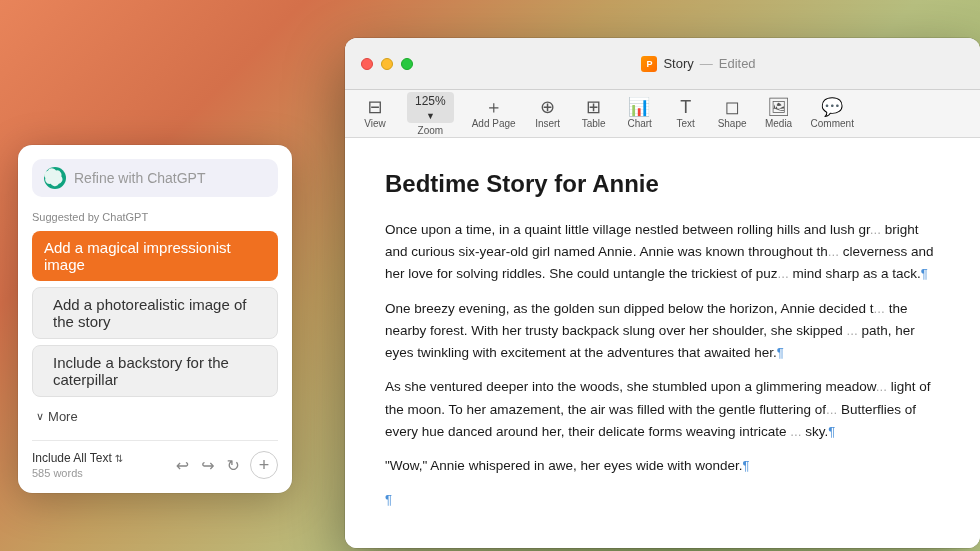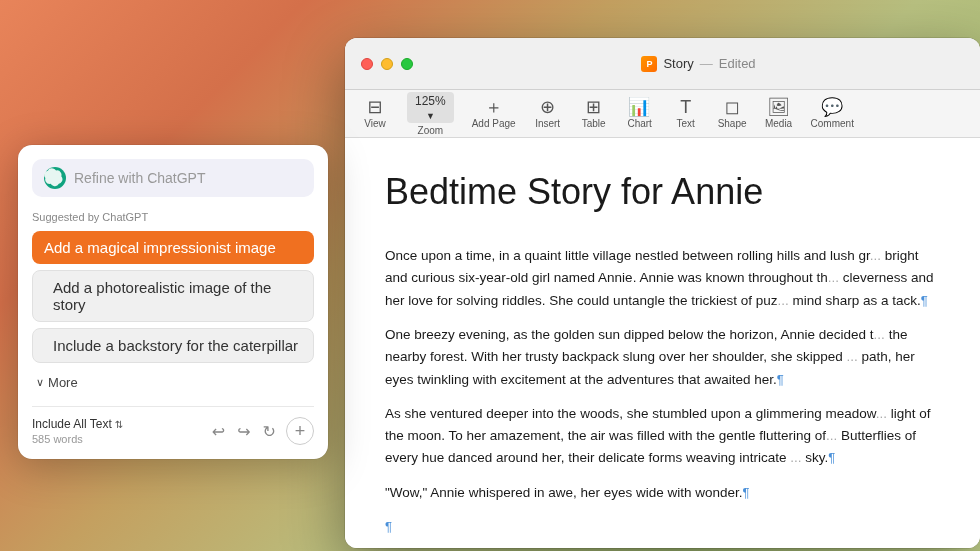--- a/index.html
+++ b/index.html
@@ -137,24 +137,24 @@
 
     
     .document-content {
       flex: 1;
       overflow: hidden;
       background: white;
       padding: 32px 40px 20px 40px;
     }
 
     .doc-title {
-      font-size: 36px;
-      font-weight: 400;
+      font-size: 24px;
+      font-weight: 700;
       color: #1a1a1a;
-      margin-bottom: 32px;
+      margin-bottom: 20px;
       line-height: 1.2;
     }
 
     .doc-body {
       font-size: 13.5px;
       line-height: 1.65;
       color: #1a1a1a;
       margin-top: 8px;
     }
 
@@ -166,21 +166,21 @@
     .pilcrow {
       color: #4a90d9;
       font-size: 13px;
     }
 
     
     .chatgpt-panel {
       position: absolute;
       top: 145px;
       left: 18px;
-      width: 310px;
+      width: 274px;
       background: white;
       border-radius: 14px;
       box-shadow: 0 8px 40px rgba(0,0,0,0.25), 0 0 0 0.5px rgba(0,0,0,0.1);
       overflow: hidden;
       padding: 14px;
     }
 
     .chatgpt-search-bar {
       display: flex;
       align-items: center;

